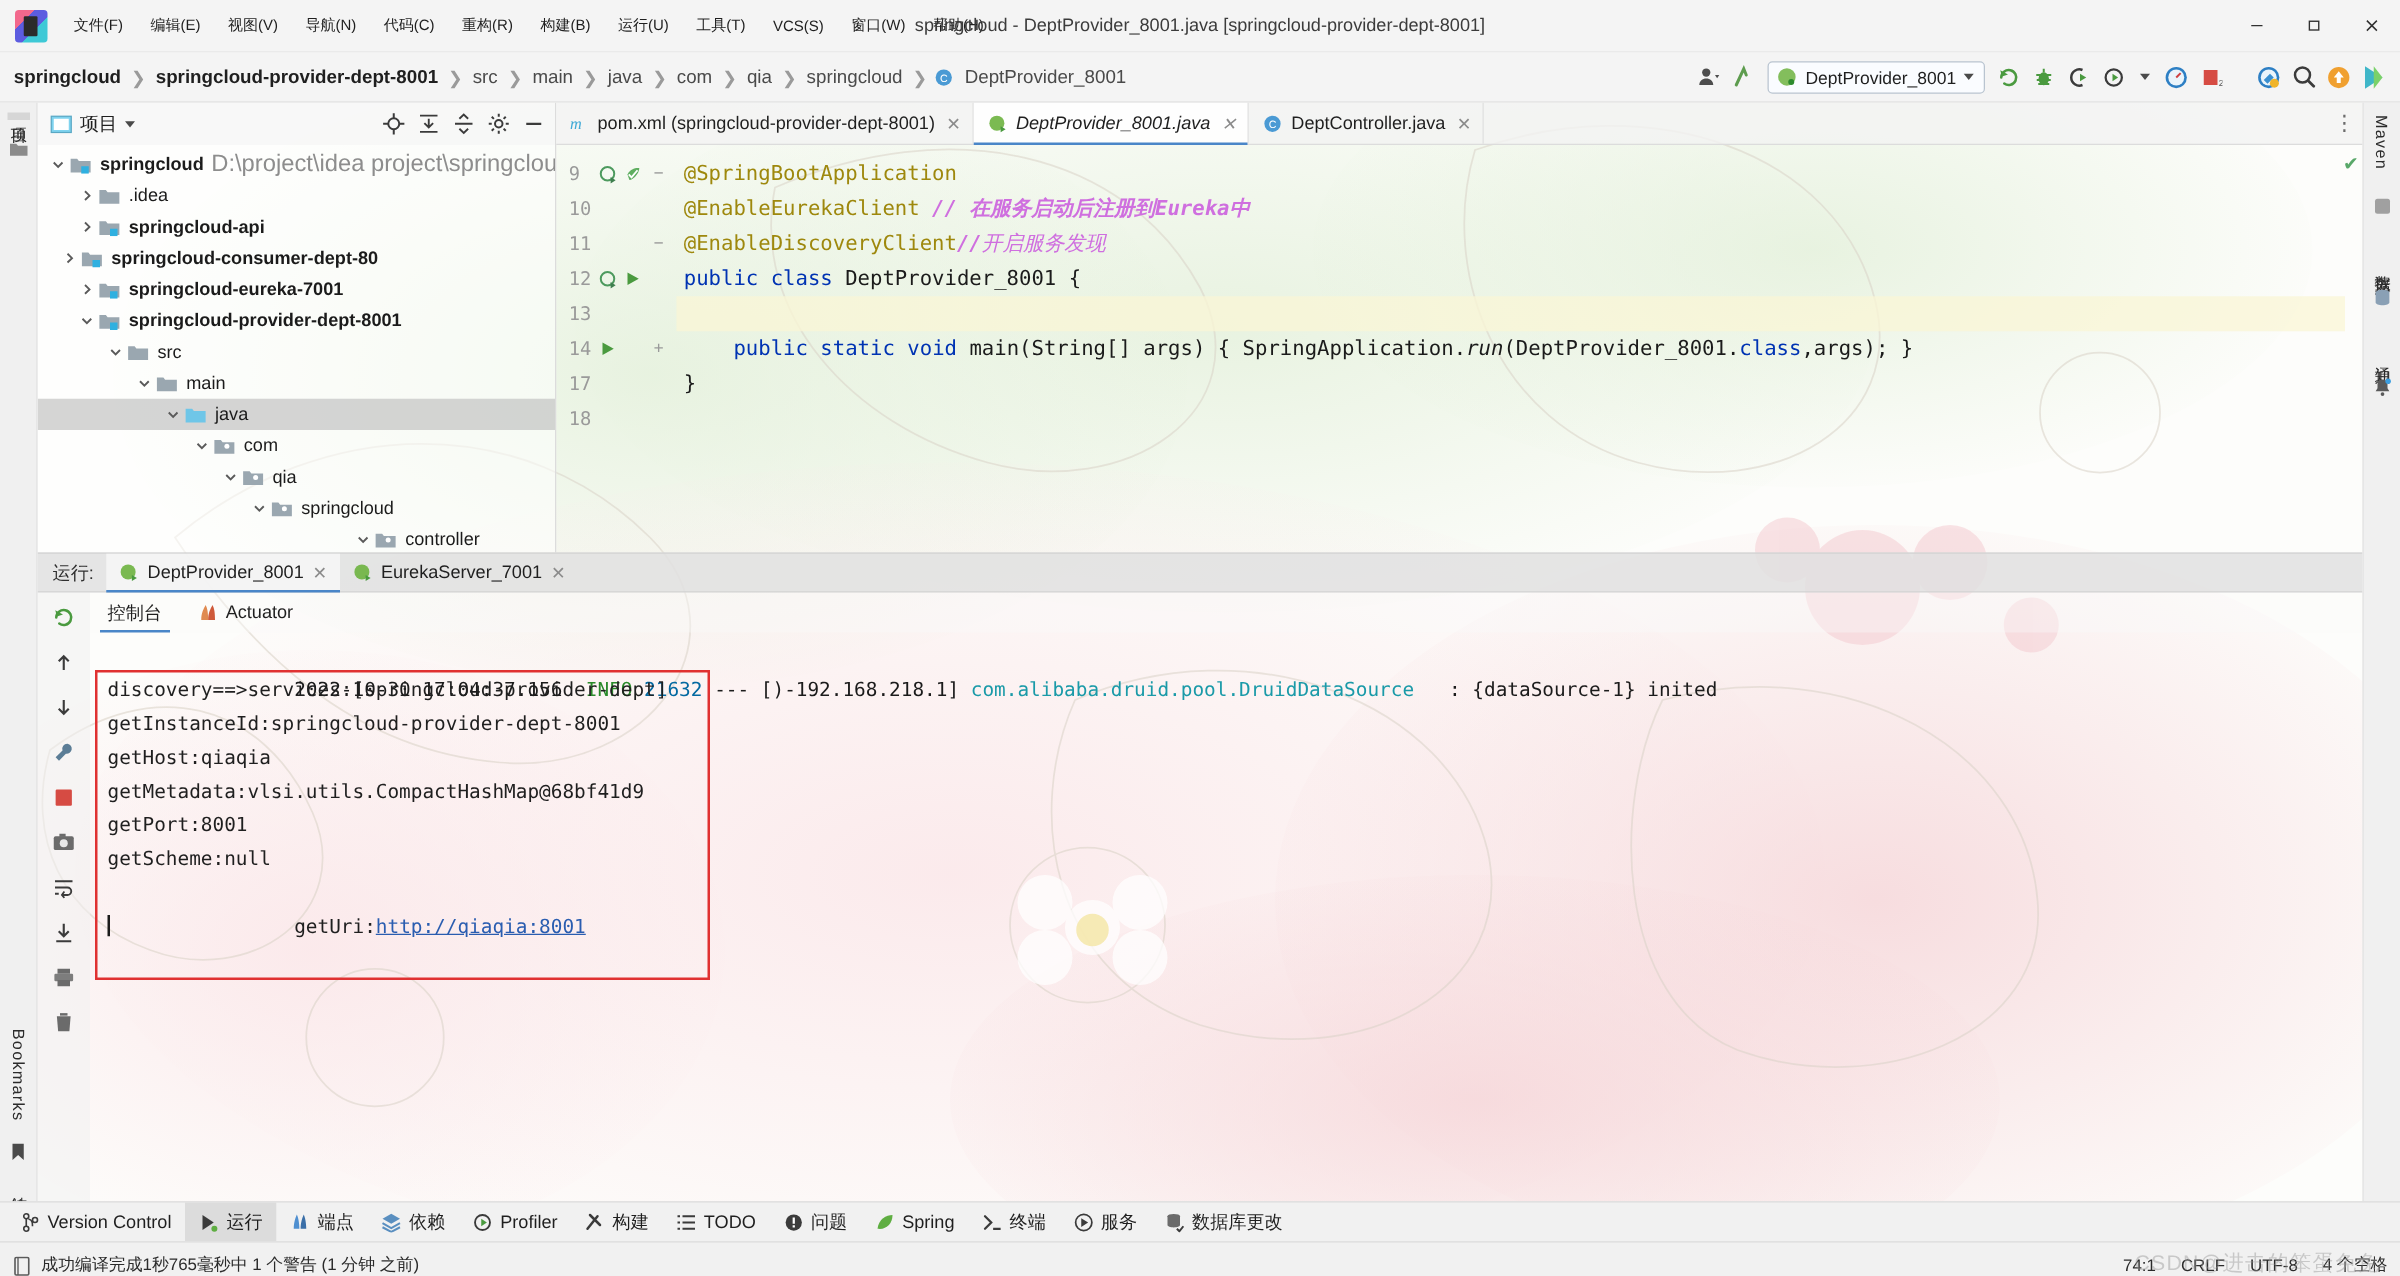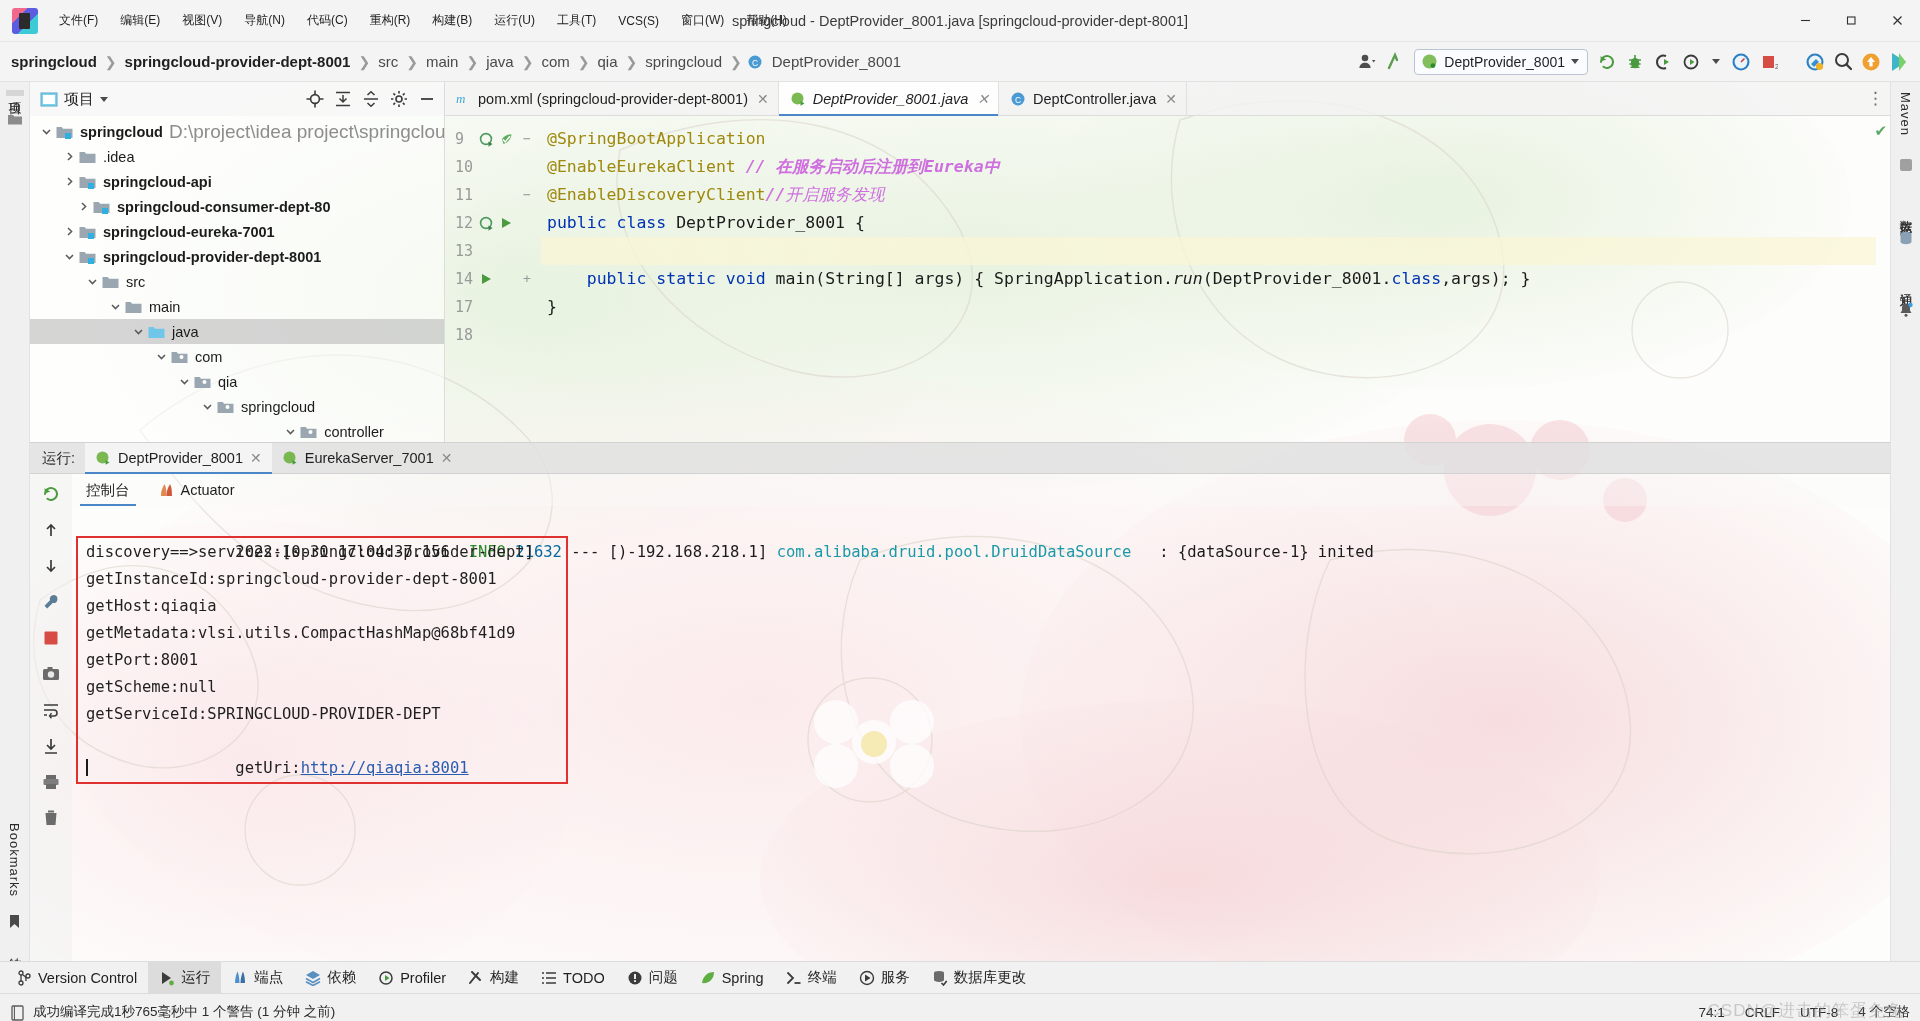--- a/index.html
+++ b/index.html
@@ -566,21 +566,21 @@
                   </svg>
                 </span>
                 <span class="tfolder">
                   <svg width="17" height="14" viewBox="0 0 17 14">
                     <path d="M0.5 2 h5.2 l1.4 1.7H16.5v9.3H0.5z" fill="#9aa7b0"></path>
                     <rect x="9" y="8" width="6" height="6" fill="#2fb0e0"></rect>
                   </svg>
                 </span>
                 <span class="tlabel b">springcloud-api</span>
               </div>
-              <div class="trow" style="padding-left: 45px;">
+              <div class="trow" style="padding-left: 17px;">
                 <span class="twist">
                   <svg width="11" height="11" viewBox="0 0 11 11">
                     <path d="M4 2 L7.6 5.5 L4 9" stroke="#5a5a5a" stroke-width="1.5" fill="none"></path>
                   </svg>
                 </span>
                 <span class="tfolder">
                   <svg width="17" height="14" viewBox="0 0 17 14">
                     <path d="M0.5 2 h5.2 l1.4 1.7H16.5v9.3H0.5z" fill="#9aa7b0"></path>
                     <rect x="9" y="8" width="6" height="6" fill="#2fb0e0"></rect>
                   </svg>
@@ -922,21 +922,20 @@
                 <span class="c-date">2022-10-30 17:04:37.156</span><span class="c-msg">  </span><span class="c-info">INFO</span><span class="c-msg"> </span><span class="c-pid">21632</span><span class="c-msg"> </span><span class="c-dash">--- [)-192.168.218.1]</span><span class="c-msg"> </span><span class="c-cls">com.alibaba.druid.pool.DruidDataSource</span><span class="c-msg">   </span><span class="c-msg">: {dataSource-1} inited</span>
               </div>
 
               <div id="hl-out">
                   <div class="coline">discovery==&gt;services:[springcloud-provider-dept]</div>
                   <div class="coline">getInstanceId:springcloud-provider-dept-8001</div>
                   <div class="coline">getHost:qiaqia</div>
                   <div class="coline">getMetadata:vlsi.utils.CompactHashMap@68bf41d9</div>
                   <div class="coline">getPort:8001</div>
                   <div class="coline">getScheme:null</div>
-                  <div class="coline">getServiceId:SPRINGCLOUD-PROVIDER-DEPT</div>
                 </div>
 
               <div class="coline">
                 <span>getUri:</span><a class="c-link" href="#">http://qiaqia:8001</a>
               </div>
               <div class="coline"><span class="caretbar"></span></div>
 
               <div class="hl-box" style="left:4px; top:30px; width:492px; height:248px;"></div>
             </div>
           </div>

